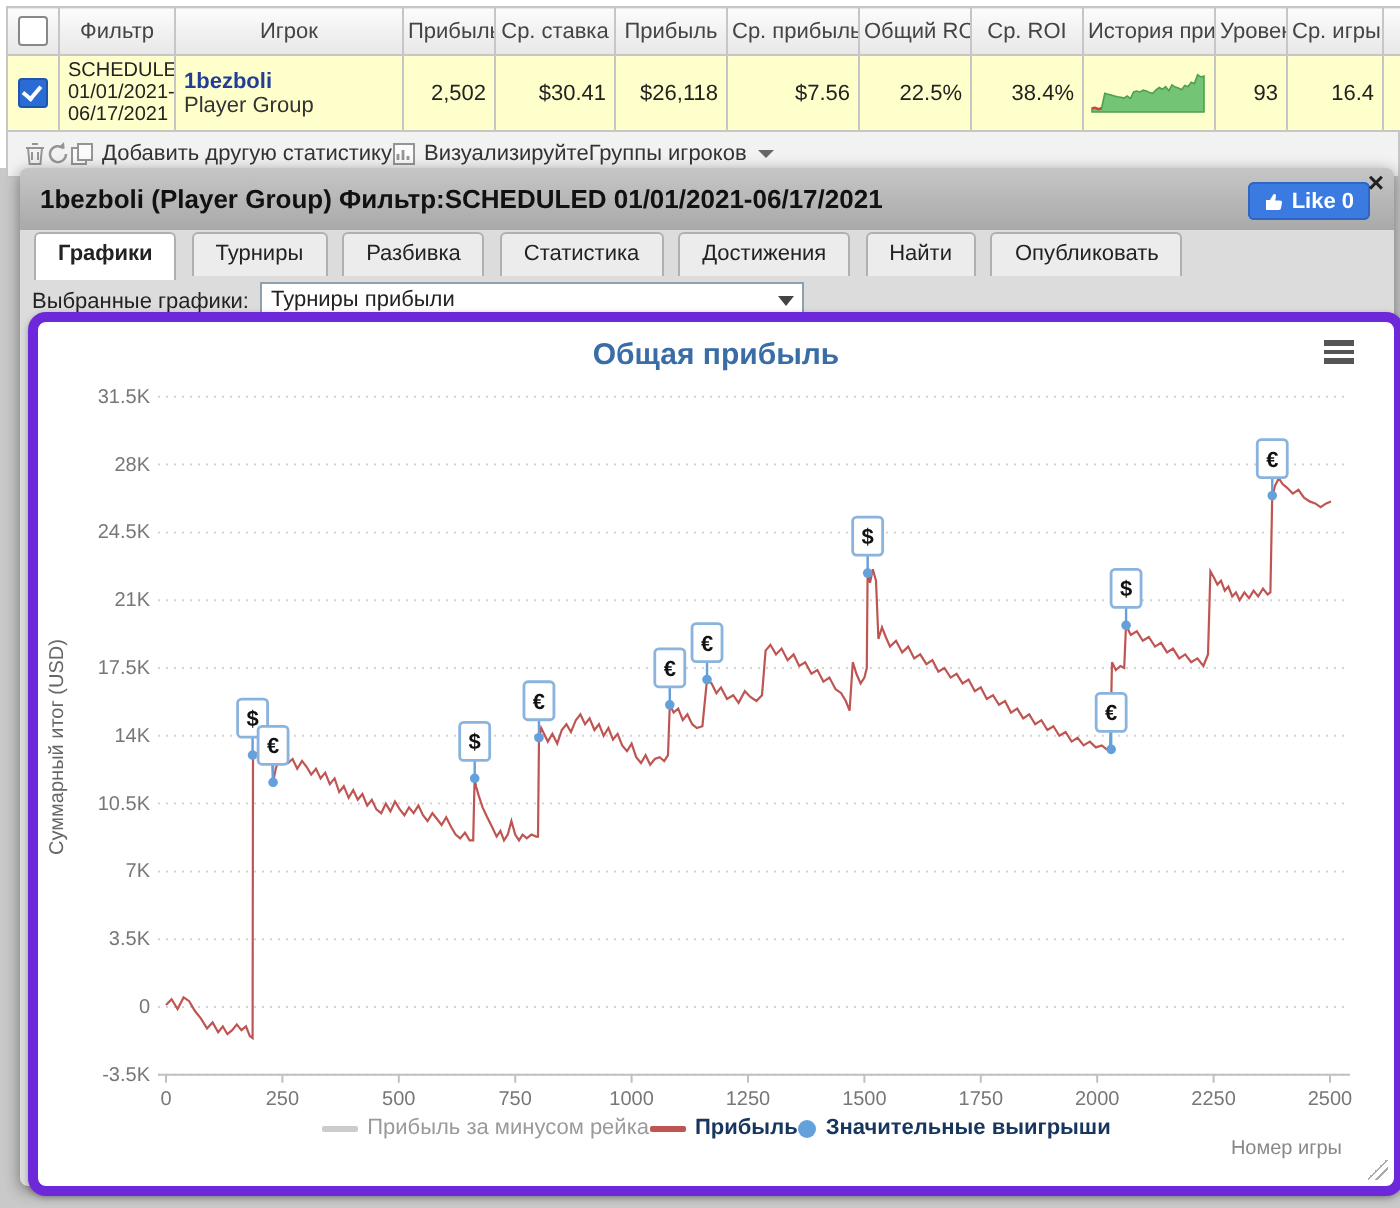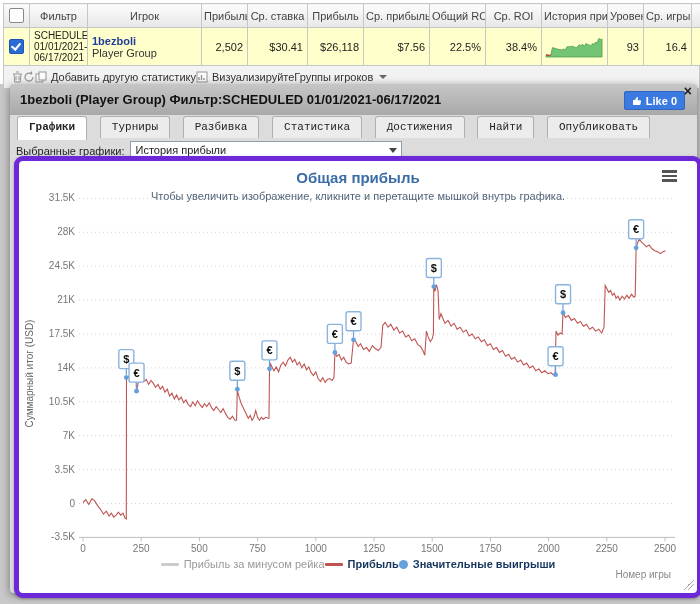--- a/index.html
+++ b/index.html
@@ -32,21 +32,21 @@
   .dialog{position:absolute;left:10px;top:84px;width:687px;height:509px;background:#dcdcdc;
        border-radius:4px;box-shadow:0 2px 8px rgba(0,0,0,.45);}
   .dlg-header{position:relative;height:31px;background:linear-gradient(#c6c6c6,#a9a9a9);
        border-radius:4px 4px 0 0;}
   .dlg-title{position:absolute;left:10px;top:0;line-height:31px;font-size:13px;font-weight:bold;color:#111;}
   .like-btn{position:absolute;right:12px;top:7px;height:19px;background:#3b7ae0;color:#fff;
        border-radius:3px;font-size:11px;font-weight:bold;display:flex;align-items:center;
        gap:4px;padding:0 8px;cursor:pointer;box-shadow:inset 0 0 0 1px #2e66c2;}
   .dlg-close{position:absolute;right:5px;top:0px;font-size:14px;font-weight:bold;color:#222;
        cursor:pointer;line-height:14px;}
-  .tabs{position:absolute;left:7px;top:32px;white-space:nowrap;font-family:Liberation Mono, monospace;}
+  .tabs{position:absolute;left:7px;top:32px;white-space:nowrap;}
   .tab{display:inline-block;padding:4px 11px 5px;font-size:11px;color:#222;background:#ececec;
        border:1px solid #b0b0b0;border-bottom:none;border-radius:3px 3px 0 0;margin-right:3px;cursor:pointer;}
   .tab.active{background:#fff;font-weight:bold;padding-bottom:7px;}
   .select-row{position:absolute;left:6px;top:57px;display:flex;align-items:center;font-size:11px;color:#222;}
   .chart-select{position:relative;margin-left:6px;width:266px;height:17px;background:#fff;
        border:1px solid #8f9fae;font-size:11px;line-height:17px;padding-left:4px;cursor:pointer;}
   .chart-select .chev{position:absolute;right:4px;top:6px;width:0;height:0;
        border-left:4px solid transparent;border-right:4px solid transparent;border-top:5px solid #444;}
 
   
@@ -190,28 +190,27 @@
     <span class="tab">Разбивка</span>
     <span class="tab">Статистика</span>
     <span class="tab">Достижения</span>
     <span class="tab">Найти</span>
     <span class="tab">Опубликовать</span>
   </div>
 
   <div class="select-row">
     <span>Выбранные графики:</span>
     <span class="chart-select">
-      <span>История прибыли</span>
+      <span>Турниры прибыли</span>
       <span class="chev"></span>
     </span>
   </div>
 
   <div class="chart-card">
     <div class="chart-title">Общая прибыль</div>
-    <div class="chart-subtitle">Чтобы увеличить изображение, кликните и перетащите мышкой внутрь графика.</div>
     <div class="burger">
         <div></div>
         <div></div>
         <div></div>
       </div>
     <div class="ylab">Суммарный итог (USD)</div>
     <svg id="mainchart" width="678" height="432" viewBox="0 0 678 432">
         <line x1="60" y1="376.401" x2="654" y2="376.401" stroke="#d4d4d4" stroke-width="1" stroke-dasharray="1,3"></line>
         <text x="56" y="379.401" text-anchor="end" font-size="10" fill="#777">-3.5K</text>
         <line x1="60" y1="342.5" x2="654" y2="342.5" stroke="#d4d4d4" stroke-width="1" stroke-dasharray="1,3"></line>

